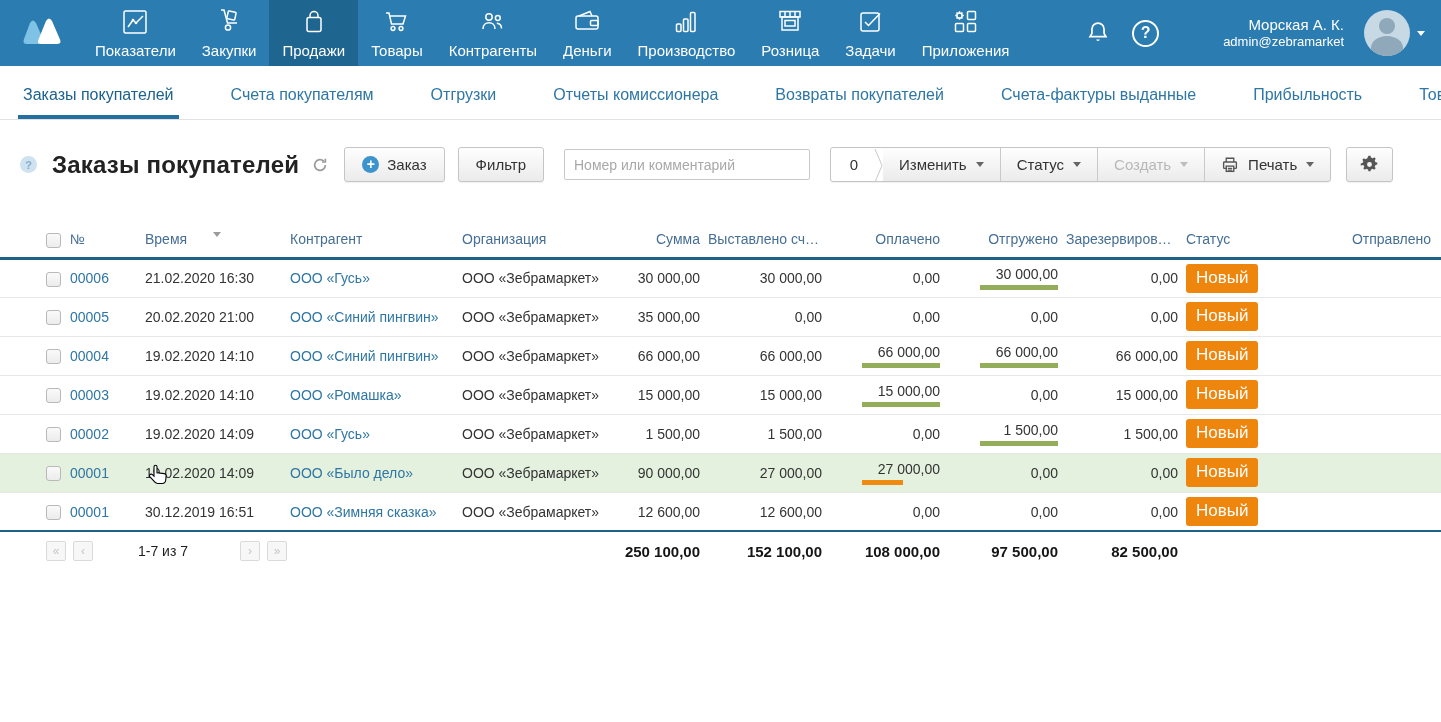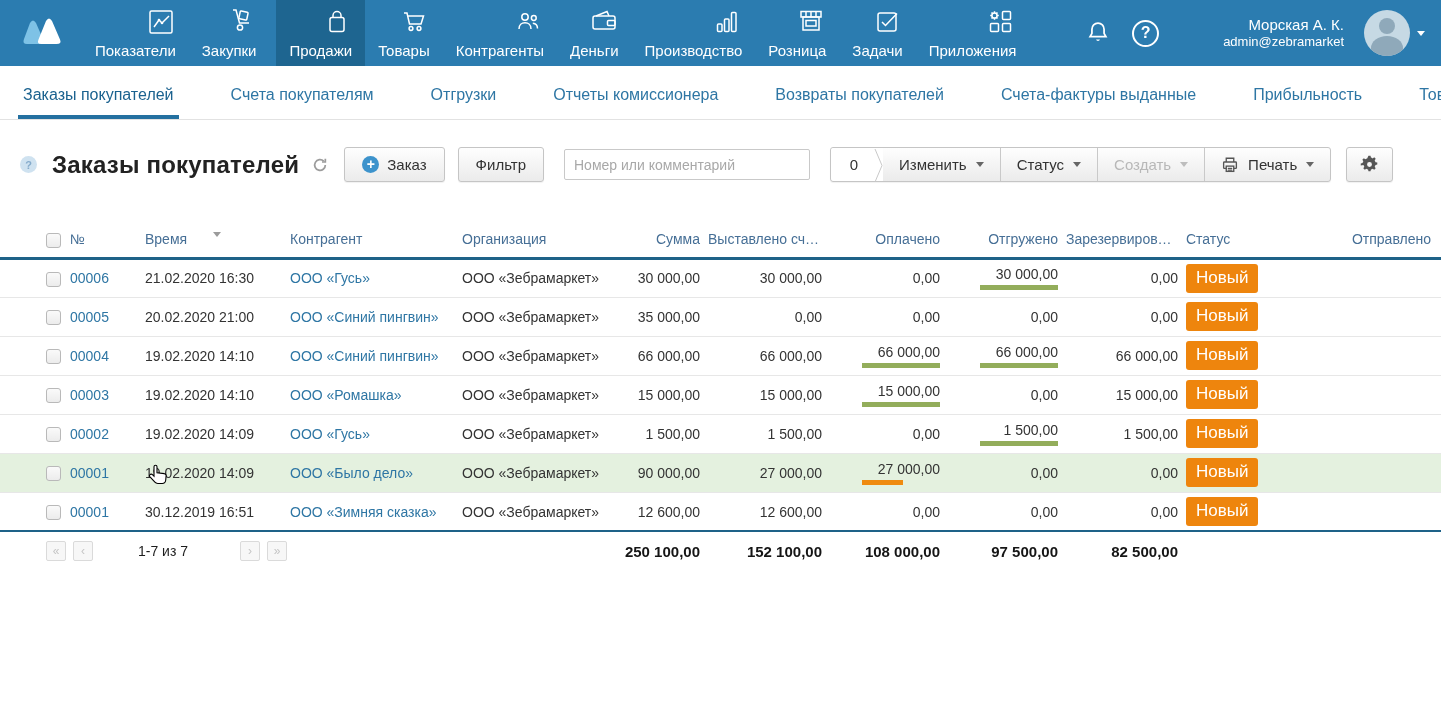--- a/index.html
+++ b/index.html
@@ -4,23 +4,23 @@
 <style>
   * { box-sizing: border-box; margin: 0; padding: 0; }
   html,body { width:1441px; height:722px; }
   body {
     font-family: "Liberation Sans", sans-serif;
     background:#fff; overflow:hidden; position:relative;
   }
   
   .topnav { display:flex; align-items:stretch; height:66px; background:#2b7cb0; }
   .logo { width:82px; display:flex; align-items:center; justify-content:center; }
-  .nav-item { display:flex; flex-direction:column; align-items:flex-end; justify-content:center;
+  .nav-item { display:flex; flex-direction:column; align-items:center; justify-content:center;
     gap:5px; padding:0 13px; cursor:pointer; }
-  .nav-item.active { background:#1e6590;margin-left:7px; }
+  .nav-item.active { background:#1e6590; }
   .nav-item svg { width:30px; height:30px; display:block; }
   .nav-label { font-size:15px; color:#fff; white-space:nowrap; }
   .nav-right { margin-left:auto; display:flex; align-items:center; gap:20px; padding-right:16px; }
   .icon-btn { display:flex; align-items:center; justify-content:center; cursor:pointer; }
   .help-circle { width:27px; height:27px; border:2px solid #fff; border-radius:50%;
     color:#fff; font-size:16px; font-weight:bold; display:flex; align-items:center; justify-content:center; }
   .user-block { text-align:right; color:#fff; line-height:1.3; cursor:pointer; }
   .user-name { font-size:15px; }
   .user-email { font-size:13px;margin-left:44px; }
   .avatar-wrap { display:flex; align-items:center; gap:7px; cursor:pointer; }

